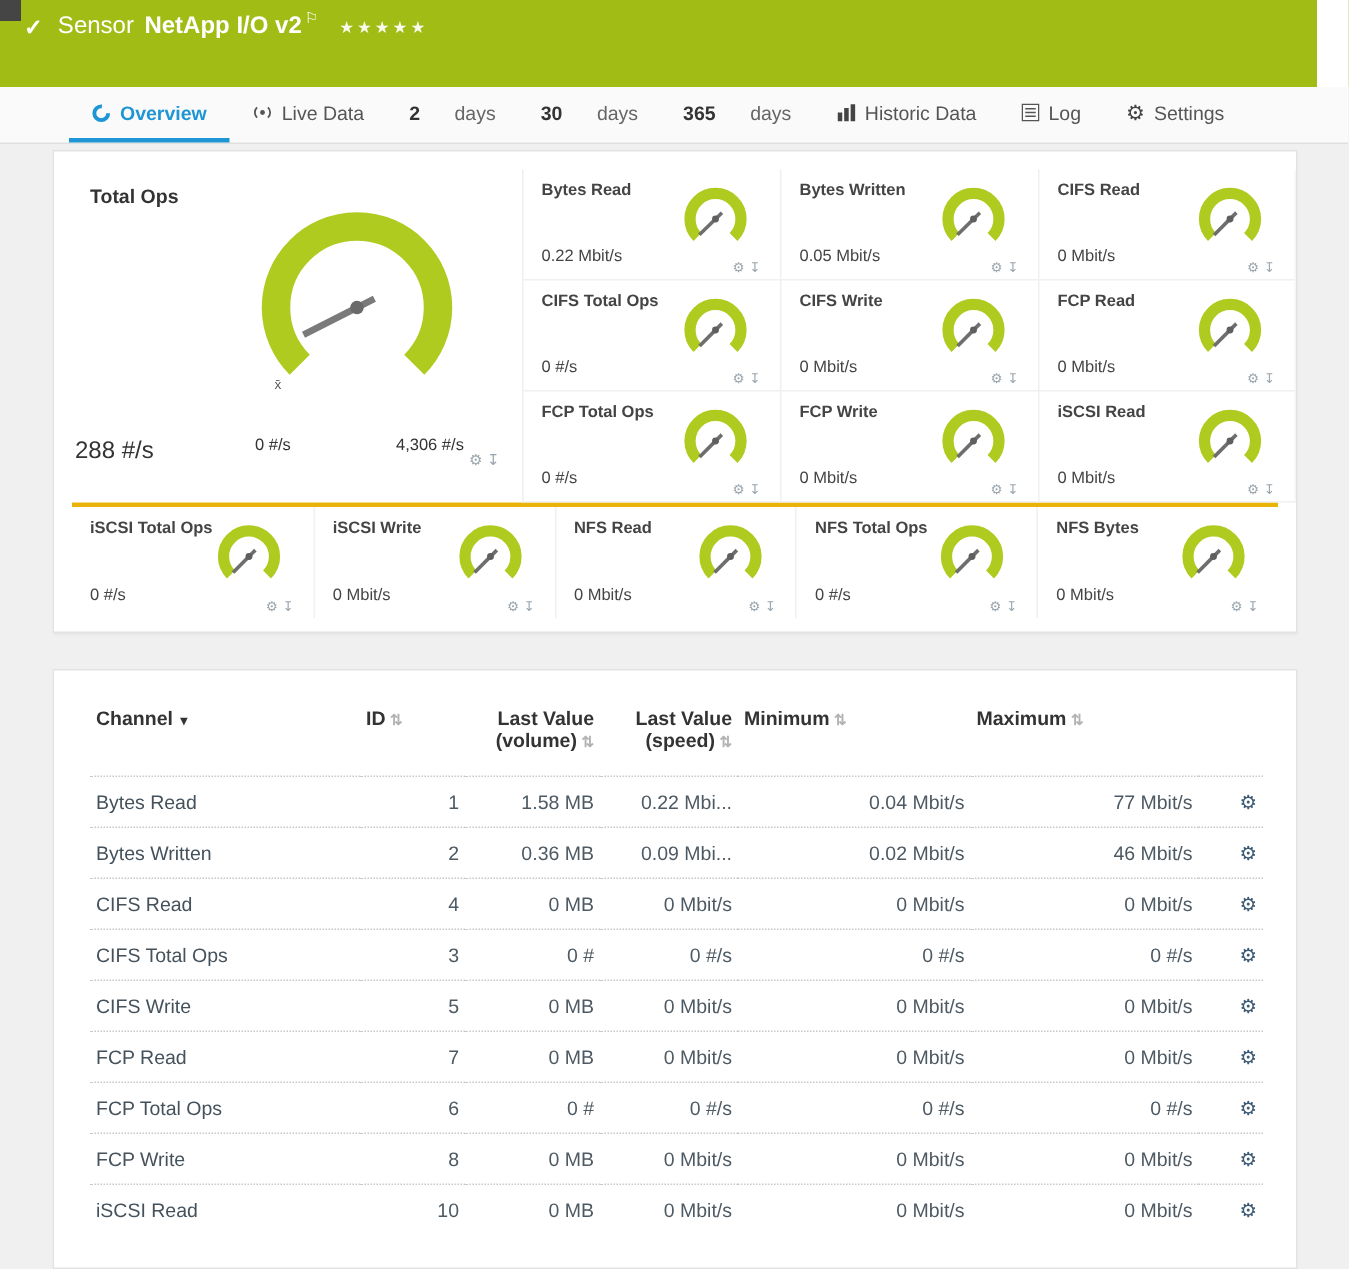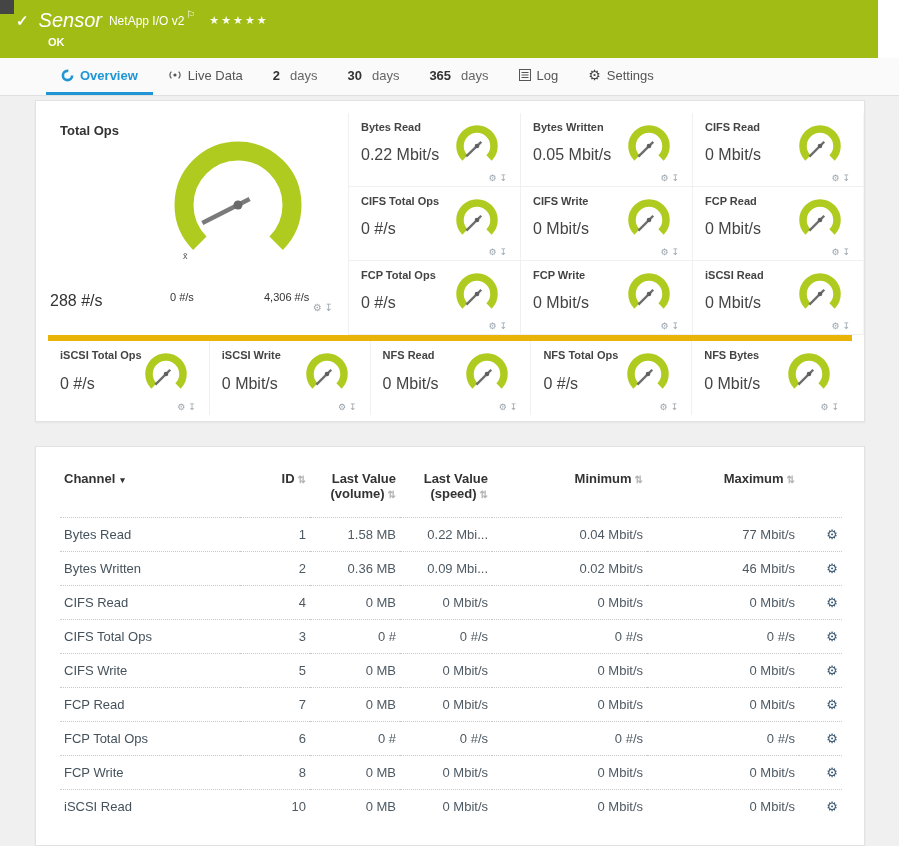--- a/index.html
+++ b/index.html
@@ -8,66 +8,66 @@
     background:#f0f0f0;
     font-family:"Liberation Sans", sans-serif;
     -webkit-font-smoothing:antialiased;
   }
   
   .header{height:58px;background:#a2bc16;color:#fff;position:relative}
   .corner-artifact{position:absolute;left:0;top:0;width:14px;height:14px;background:#454545;z-index:6}
   .header-gap{position:absolute;right:0;top:0;width:21px;height:58px;background:#ffffff}
   .header-line1{padding:9px 0 0 16px;display:flex;align-items:center}
   .check{font-size:15px;font-weight:bold;margin-right:10px}
-  .sensor-type{font-style:italic;font-size:20px;margin-right:7px}
-  .sensor-title{font-size:12px;font-weight:normal}
+  .sensor-type{font-size:16px;margin-right:7px}
+  .sensor-title{font-size:16px;font-weight:bold}
   .flag{font-size:10px;position:relative;top:-6px;margin-left:2px}
   .stars{font-size:11px;letter-spacing:2px;color:rgba(255,255,255,.92);margin-left:14px}
   .status-ok{font-size:11px;font-weight:bold;margin:4px 0 0 48px}
   
   .tabs{display:flex;align-items:stretch;height:37px;background:#fafafa;border-bottom:1px solid #e0e0e0;padding-left:46px}
   .tab{display:flex;align-items:center;gap:6px;padding:4px 15px;font-size:13px;color:#555;cursor:pointer;border-bottom:3px solid transparent;white-space:nowrap}
   .tab.active{color:#1e95d4;border-bottom-color:#1e95d4;font-weight:bold}
   .tab .num{font-weight:bold;color:#333}
-  .tab .unit{color:#666;margin-left:4px}
+  .tab .unit{color:#666;margin-left:17px}
   .tab svg{display:block}
   .tab-gear{font-size:14px;color:#444;line-height:1}
   
   .panel{background:#fff;border:1px solid #e2e2e2;box-shadow:0 1px 2px rgba(0,0,0,.05);margin-left:35px;width:830px;box-sizing:border-box}
   .gauges-panel{margin-top:4px;height:322px;padding:12px 0 0 12px}
   .gp-top{display:flex;height:222px}
   .big-cell{width:300px;position:relative}
   .small-grid{flex:1;display:grid;grid-template-columns:repeat(3,1fr);grid-auto-rows:74px}
-  .gp-bottom{display:grid;grid-template-columns:repeat(5,1fr);height:74px;border-top:6px solid #eab308;margin-right:12px}
+  .gp-bottom{display:grid;grid-template-columns:repeat(5,1fr);height:74px;border-top:3px solid #eab308;margin-right:12px}
   .small-grid .gcell{border-left:1px solid #f0f0f0;border-bottom:1px solid #f0f0f0}
   .small-grid .gcell:nth-child(3n){border-right:1px solid #f6f6f6}
   .gp-bottom .gcell{border-left:1px solid #f0f0f0}
   .gp-bottom .gcell:first-child{border-left:none}
   .gcell{position:relative}
   .g-title{position:absolute;left:12px;top:8px;font-size:11px;font-weight:bold;color:#444}
-  .g-value{position:absolute;left:12px;bottom:22px;font-size:16px;color:#444}
+  .g-value{position:absolute;left:12px;bottom:9px;font-size:11px;color:#444}
   .g-svg{position:absolute;right:16px;top:11px}
   .g-icons{position:absolute;right:10px;bottom:3px;font-size:9px;color:#9aa5ad;letter-spacing:3px;cursor:pointer}
   .arc{fill:none;stroke:#b0cb1f;stroke-width:7.5}
   .needle line{stroke:#6e6e6e;stroke-width:2.4}
   .hub{fill:#5f5f5f}
   .big-arc{fill:none;stroke:#b0cb1f;stroke-width:19}
   .big-needle line{stroke:#7a7a7a;stroke-width:4.5}
   .big-hub{fill:#6a6a6a}
   .big-title{position:absolute;left:12px;top:10px;font-size:13px;font-weight:bold;color:#333}
   .big-svg{position:absolute;left:95px;top:20px}
   .big-value{position:absolute;left:2px;bottom:25px;font-size:16px;color:#333}
   .big-min{position:absolute;left:122px;bottom:32px;font-size:11px;color:#333}
   .big-max{position:absolute;left:216px;bottom:32px;font-size:11px;color:#333}
   .big-icons{position:absolute;right:12px;bottom:22px;font-size:10px;color:#9aa5ad;letter-spacing:3px;cursor:pointer}
   .avg-marker{font-size:9px;fill:#555}
   
   .table-panel{margin-top:24px;min-height:400px;padding:10px 24px;box-sizing:border-box}
   table{width:100%;border-collapse:collapse;table-layout:fixed}
-  th{font-size:13px;color:#333;font-weight:bold;text-align:right;vertical-align:top;padding:14px 4px 16px;white-space:nowrap}
+  th{font-size:13px;color:#333;font-weight:bold;text-align:left;vertical-align:top;padding:14px 4px 16px;white-space:nowrap}
   th.ch{text-align:left}
   th.ctr{text-align:right}
   .sort{color:#b3b3b3;font-size:10px;margin-left:3px;cursor:pointer}
   .caret{color:#333;font-size:9px;margin-left:5px;cursor:pointer}
   td{font-size:13px;color:#4e5a63;padding:8px 4px;border-top:1px dotted #c8c8c8;text-align:right;height:17px;overflow:hidden;white-space:nowrap}
   td.ch{text-align:left;color:#45525c}
   td.icon-cell{text-align:right;color:#3d5a74;font-size:13px;cursor:pointer}
 </style>
 </head>
 <body>
@@ -75,21 +75,20 @@
 <div class="corner-artifact"></div>
 <div class="header">
   <div class="header-gap"></div>
   <div class="header-line1">
     <span class="check">✓</span>
     <span class="sensor-type">Sensor</span>
     <span class="sensor-title">NetApp I/O v2</span>
     <span class="flag">⚐</span>
     <span class="stars">★★★★★</span>
   </div>
-  <div class="status-ok">OK</div>
 </div>
 
 <div class="tabs">
   <div class="tab active">
     <svg width="13" height="13" viewBox="0 0 13 13">
         <circle cx="6.5" cy="6.5" r="4.6" fill="none" stroke="#1e95d4" stroke-width="2.6" stroke-dasharray="22 7"></circle>
       </svg>
     <span>Overview</span>
   </div>
   <div class="tab">
@@ -103,20 +102,28 @@
     <span class="num">2</span>
       <span class="unit">days</span>
   </div>
   <div class="tab">
     <span class="num">30</span>
       <span class="unit">days</span>
   </div>
   <div class="tab">
     <span class="num">365</span>
       <span class="unit">days</span>
+  </div>
+  <div class="tab">
+    <svg width="13" height="12" viewBox="0 0 13 12">
+        <rect x="0.5" y="6" width="3" height="6" fill="#444"></rect>
+        <rect x="4.8" y="3" width="3" height="9" fill="#444"></rect>
+        <rect x="9.1" y="0.5" width="3" height="11.5" fill="#444"></rect>
+      </svg>
+    <span>Historic Data</span>
   </div>
   <div class="tab">
     <svg width="12" height="12" viewBox="0 0 12 12">
         <rect x="0.5" y="0.5" width="11" height="11" fill="none" stroke="#555"></rect>
         <line x1="2.5" y1="3.5" x2="9.5" y2="3.5" stroke="#555"></line>
         <line x1="2.5" y1="6" x2="9.5" y2="6" stroke="#555"></line>
         <line x1="2.5" y1="8.5" x2="9.5" y2="8.5" stroke="#555"></line>
       </svg>
     <span>Log</span>
   </div>

